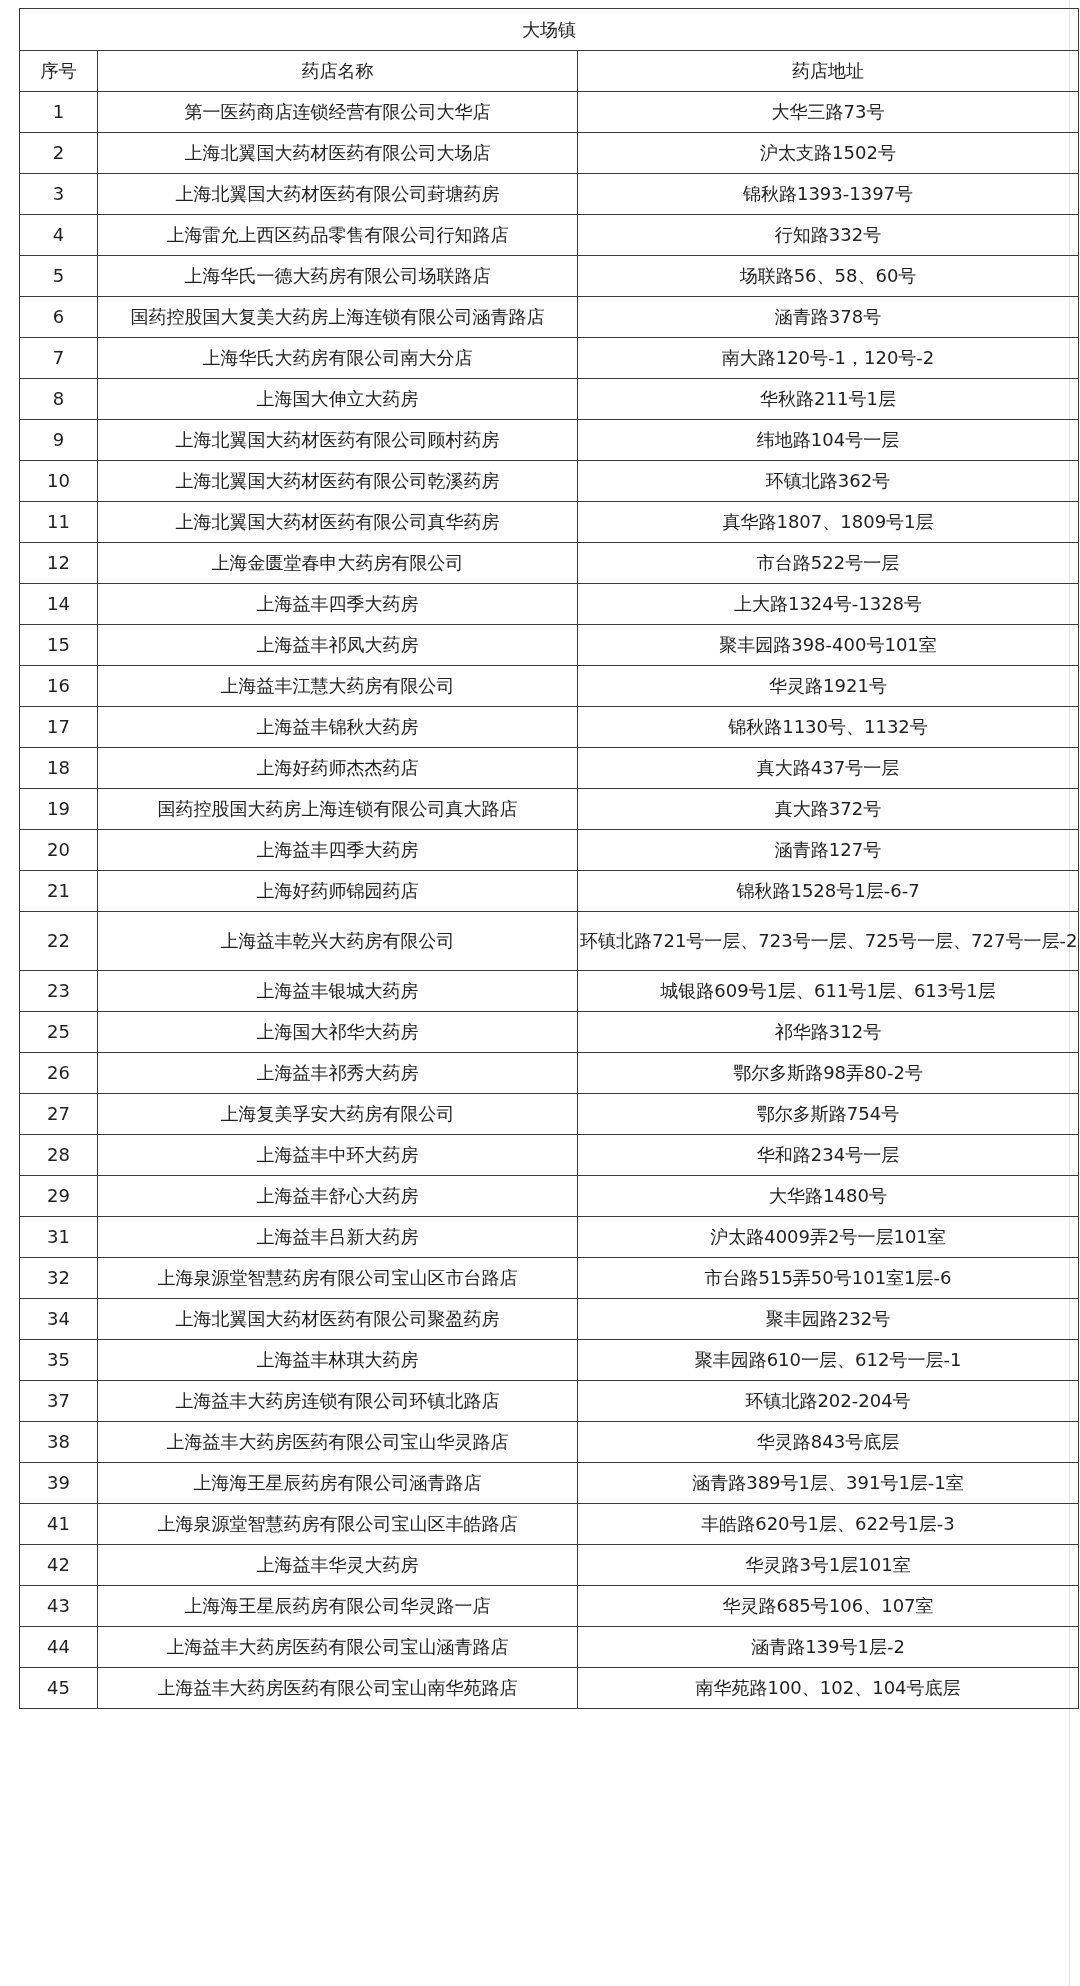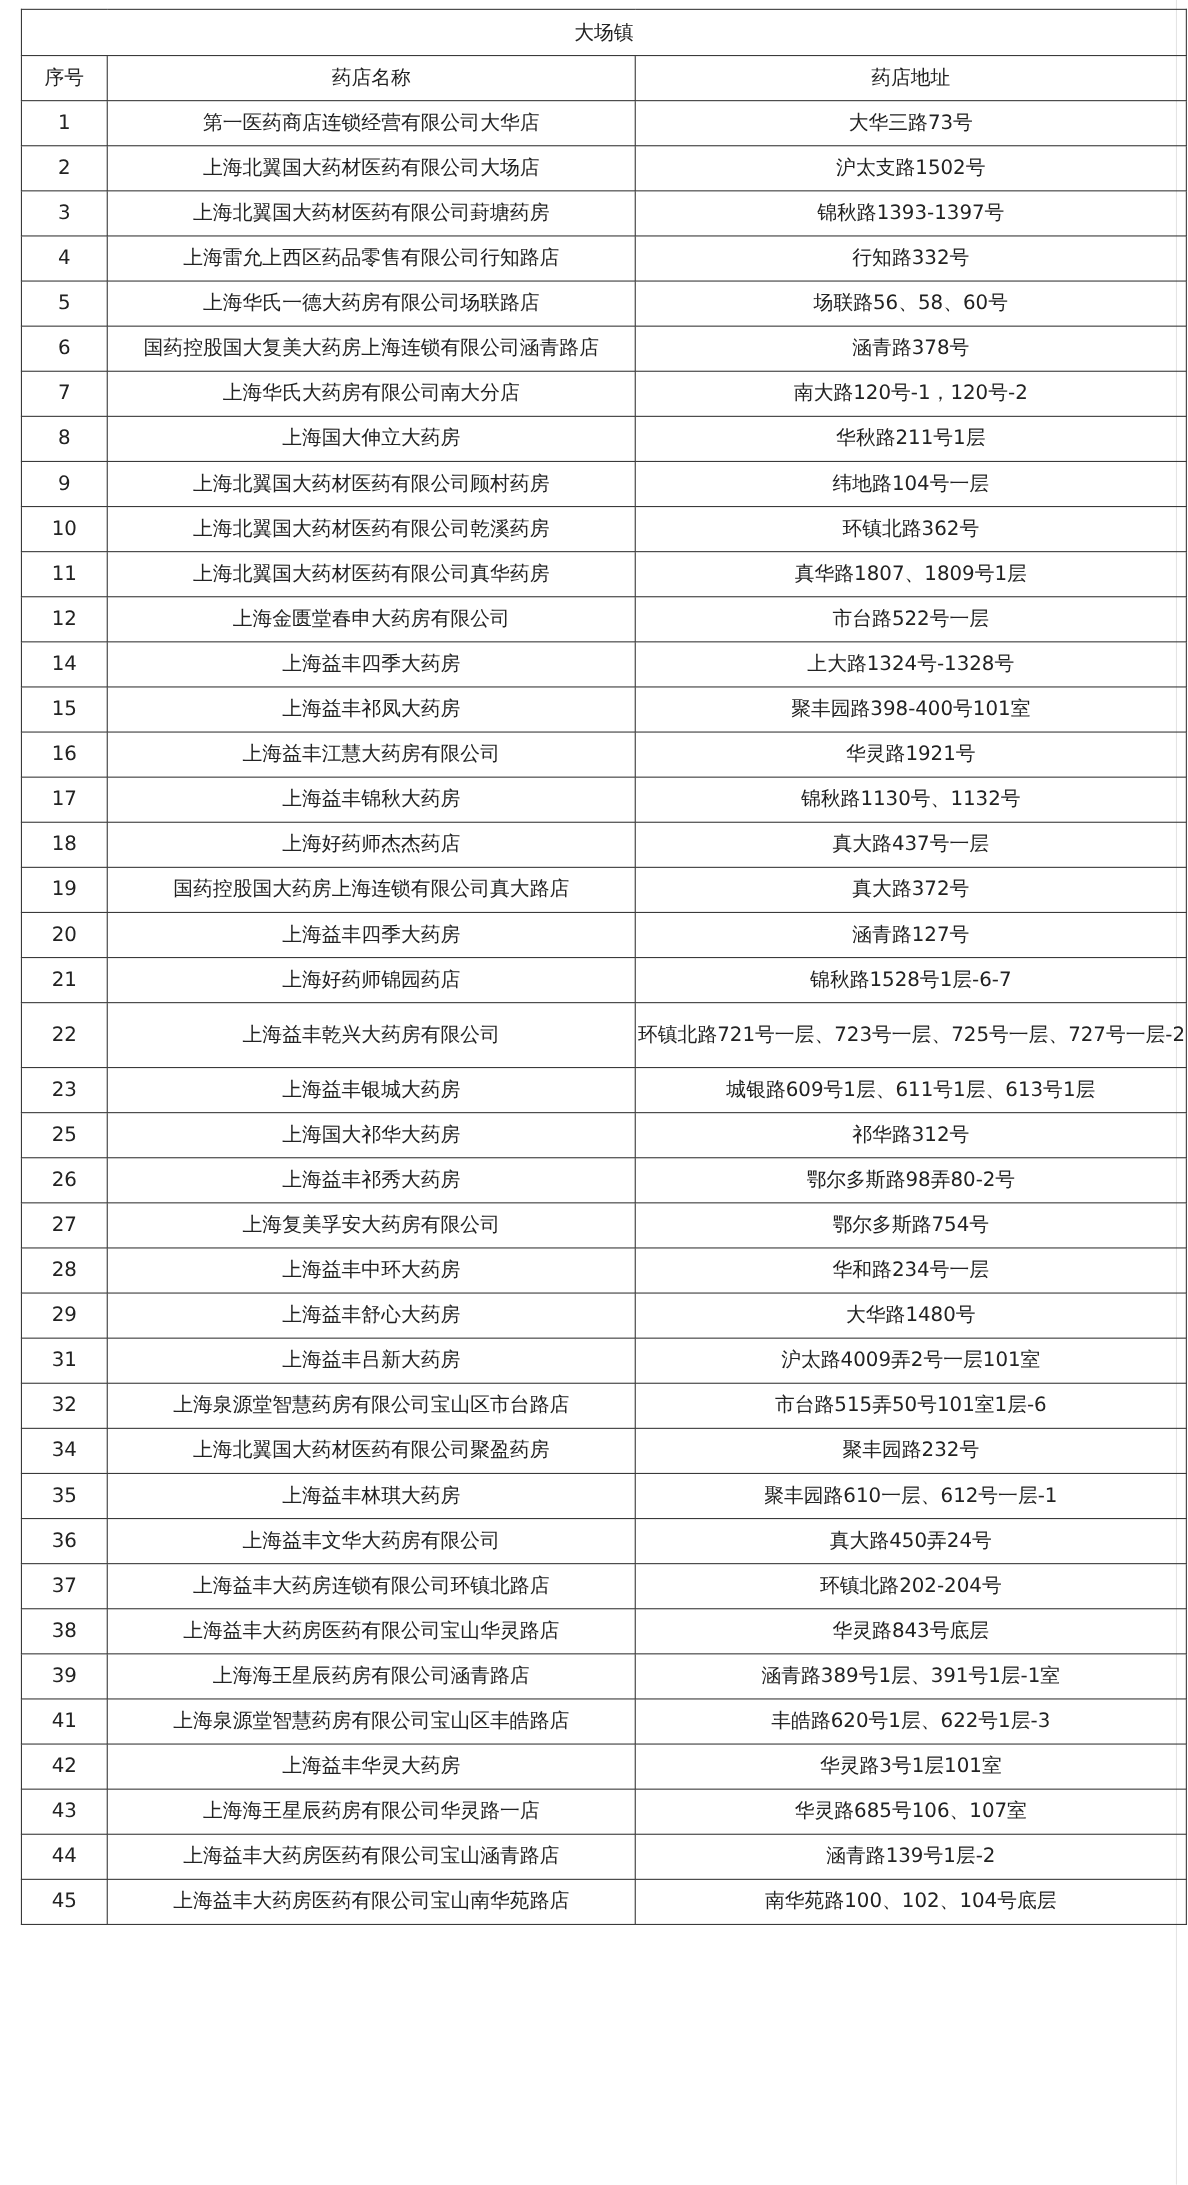--- a/index.html
+++ b/index.html
@@ -223,25 +223,20 @@
         <td>34</td>
         <td>上海北翼国大药材医药有限公司聚盈药房</td>
         <td>聚丰园路232号</td>
       </tr>
       <tr class="data-row">
         <td>35</td>
         <td>上海益丰林琪大药房</td>
         <td>聚丰园路610一层、612号一层-1</td>
       </tr>
       <tr class="data-row">
-        <td>36</td>
-        <td>上海益丰文华大药房有限公司</td>
-        <td>真大路450弄24号</td>
-      </tr>
-      <tr class="data-row">
         <td>37</td>
         <td>上海益丰大药房连锁有限公司环镇北路店</td>
         <td>环镇北路202-204号</td>
       </tr>
       <tr class="data-row">
         <td>38</td>
         <td>上海益丰大药房医药有限公司宝山华灵路店</td>
         <td>华灵路843号底层</td>
       </tr>
       <tr class="data-row">

